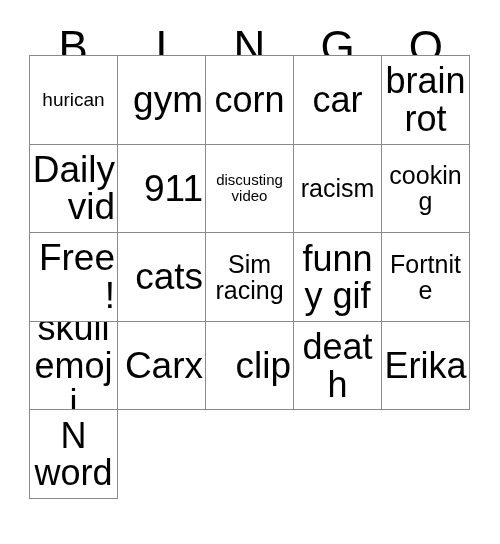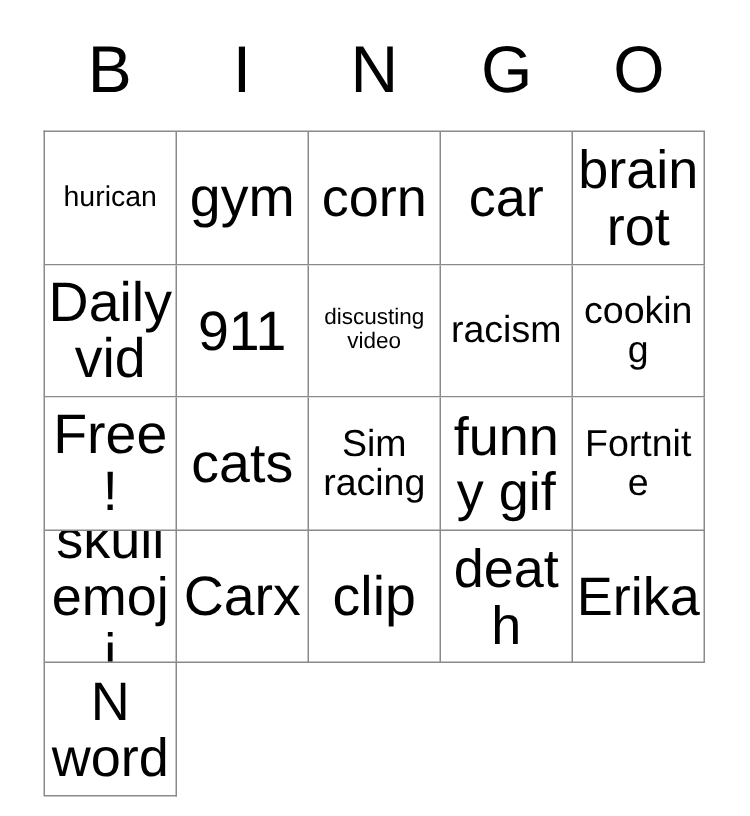--- a/index.html
+++ b/index.html
@@ -42,21 +42,21 @@
     font-weight: 400;
     letter-spacing: 0px;
     color: #000000;
     padding-bottom: 2px;
   }
 
   
   #grid {
     position: absolute;
     left: 29px;
-    top: 87px;
+    top: 55px;
     width: 441px;
     height: 444px;
     border-top: 1px solid #8a8a8a;
     border-left: 1px solid #8a8a8a;
     box-sizing: border-box;
     display: grid;
     grid-template-columns: repeat(5, 1fr);
     grid-template-rows: repeat(5, 1fr);
   }
 
@@ -81,21 +81,21 @@
     line-height: 1.05;
     word-break: break-word;
     hyphens: none;
   }
 
   
   .sz-xs  { font-size: 15px; line-height: 1.12; }
   .sz-s   { font-size: 19px; line-height: 1.08; }
   .sz-m   { font-size: 25px; line-height: 1.05; }
   .sz-l   { font-size: 36px; line-height: 1.04; }
-  .sz-xl  { font-size: 37px; line-height: 1.02; }
+  .sz-xl  { font-size: 37px; line-height: 1.02; text-align: right; }
 </style>
 </head>
 <body>
 
 <div id="bingo-card">
 
   <div id="header-row">
     <div class="header-letter">B</div>
     <div class="header-letter">I</div>
     <div class="header-letter">N</div>

